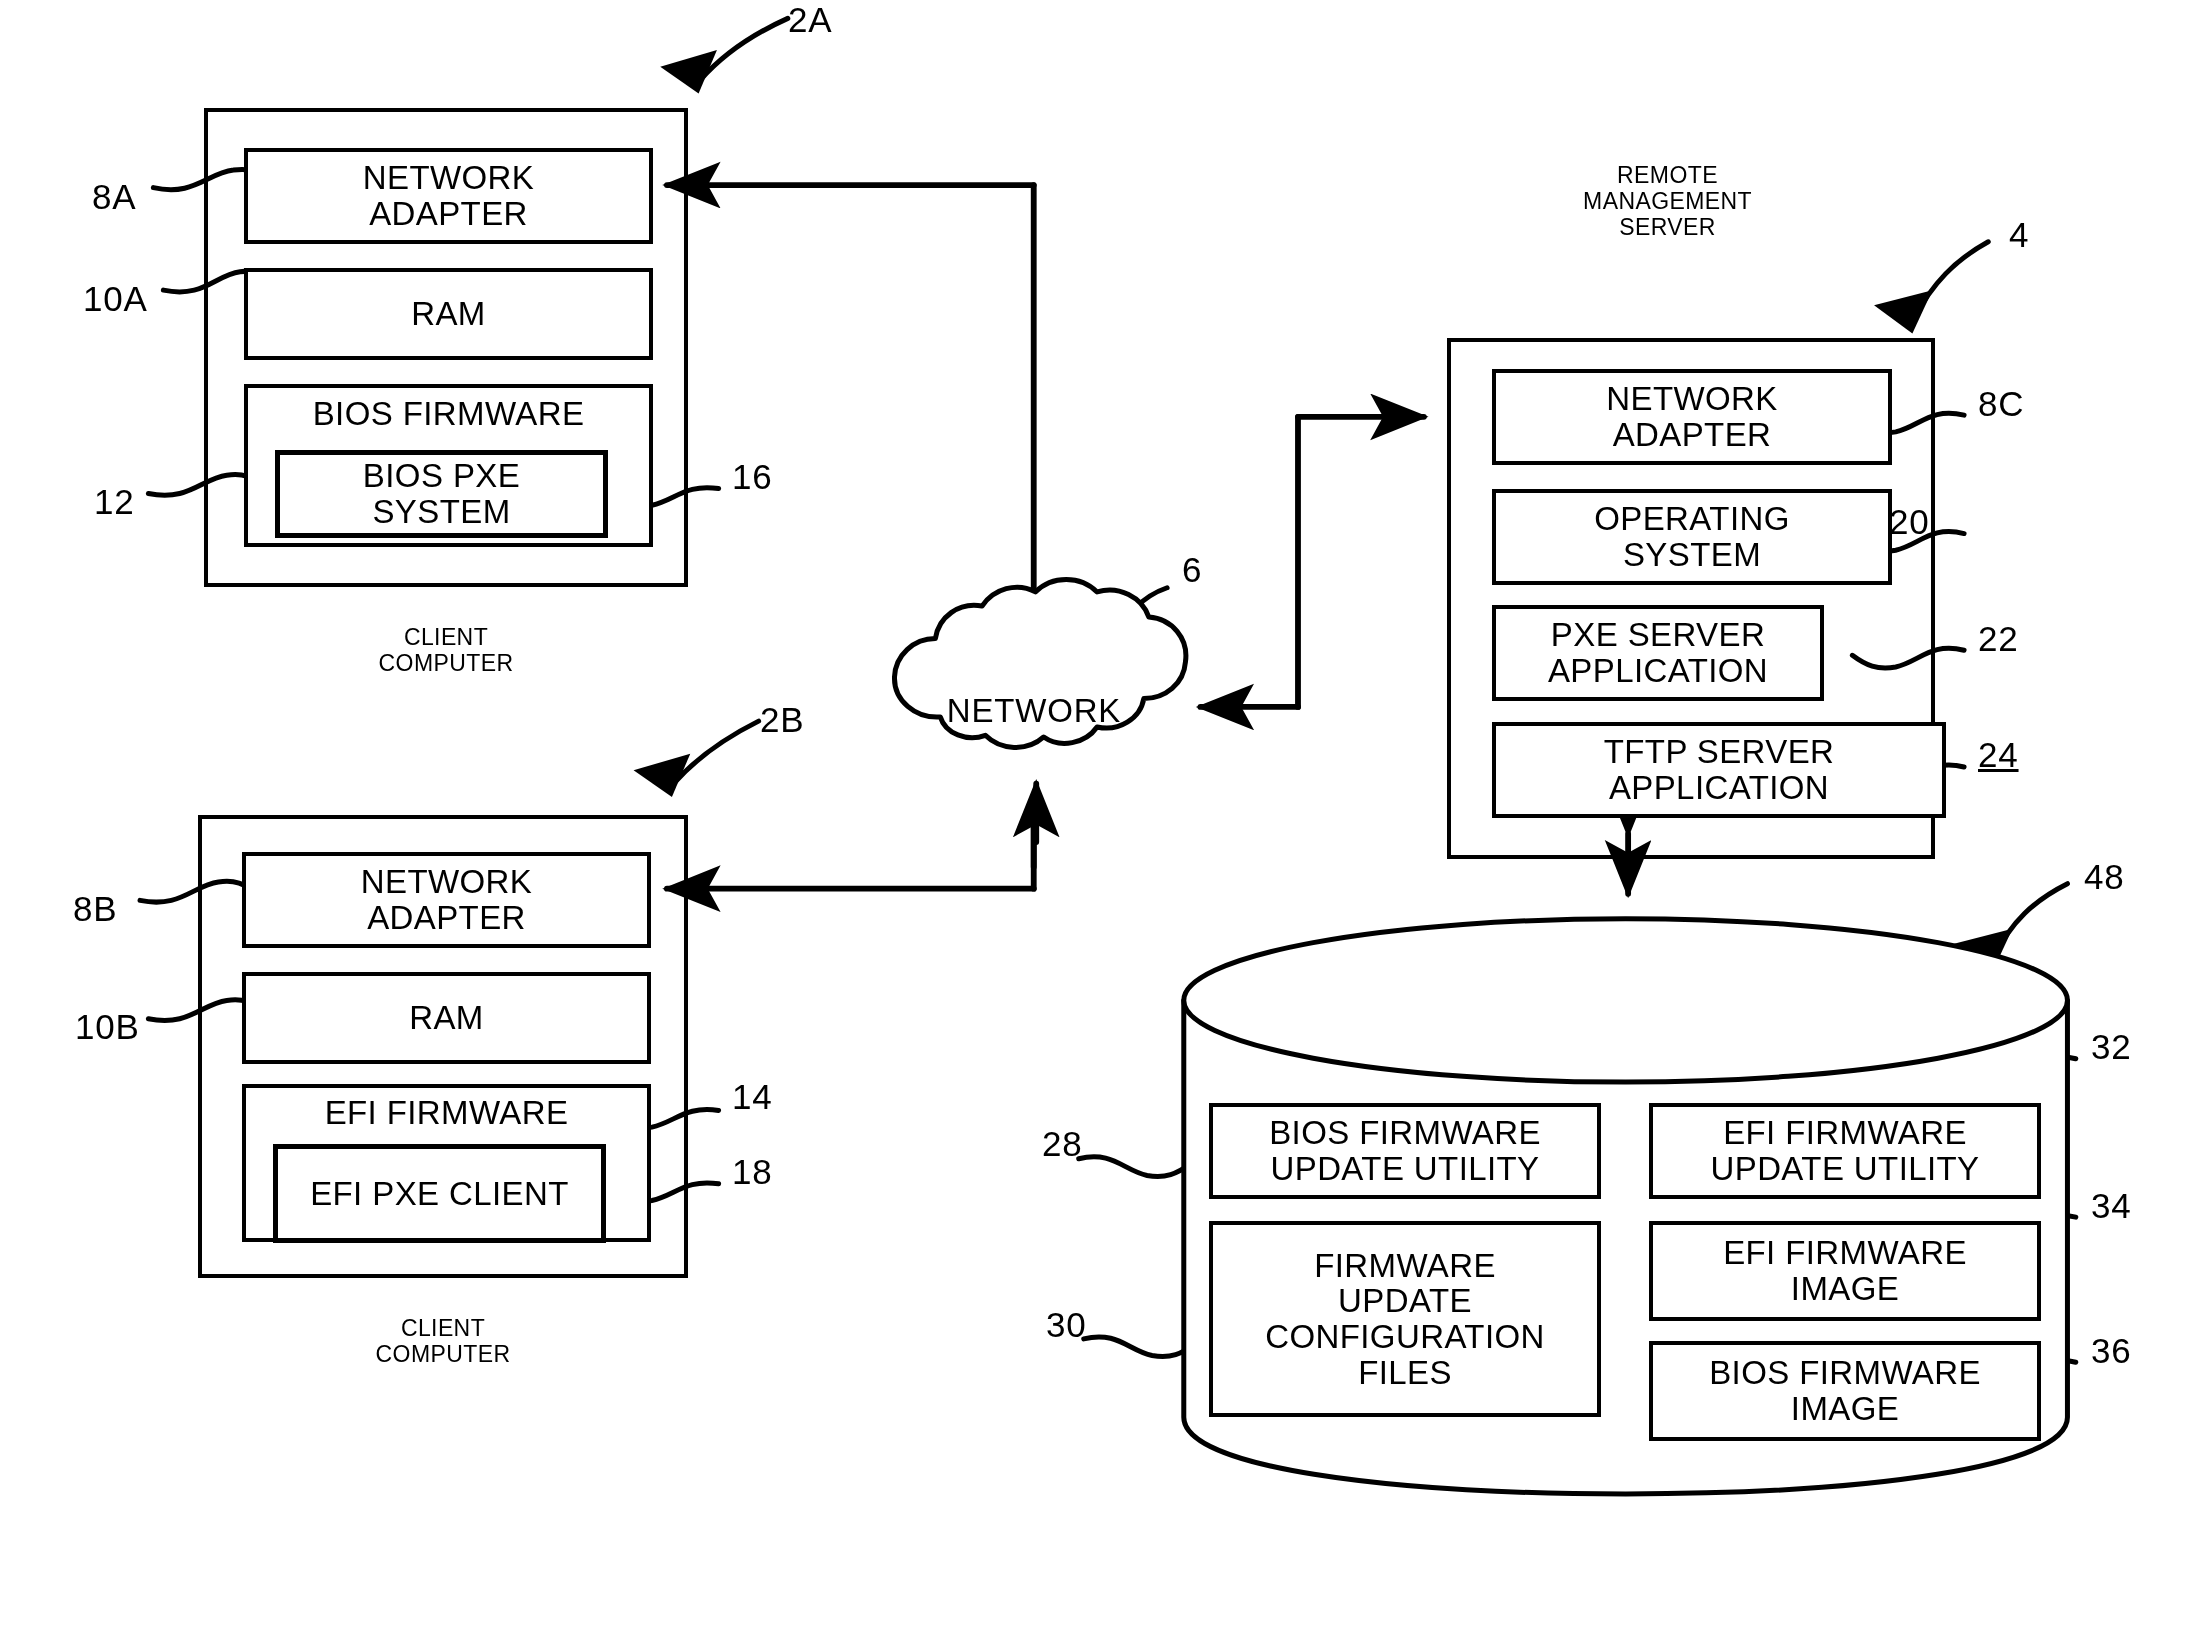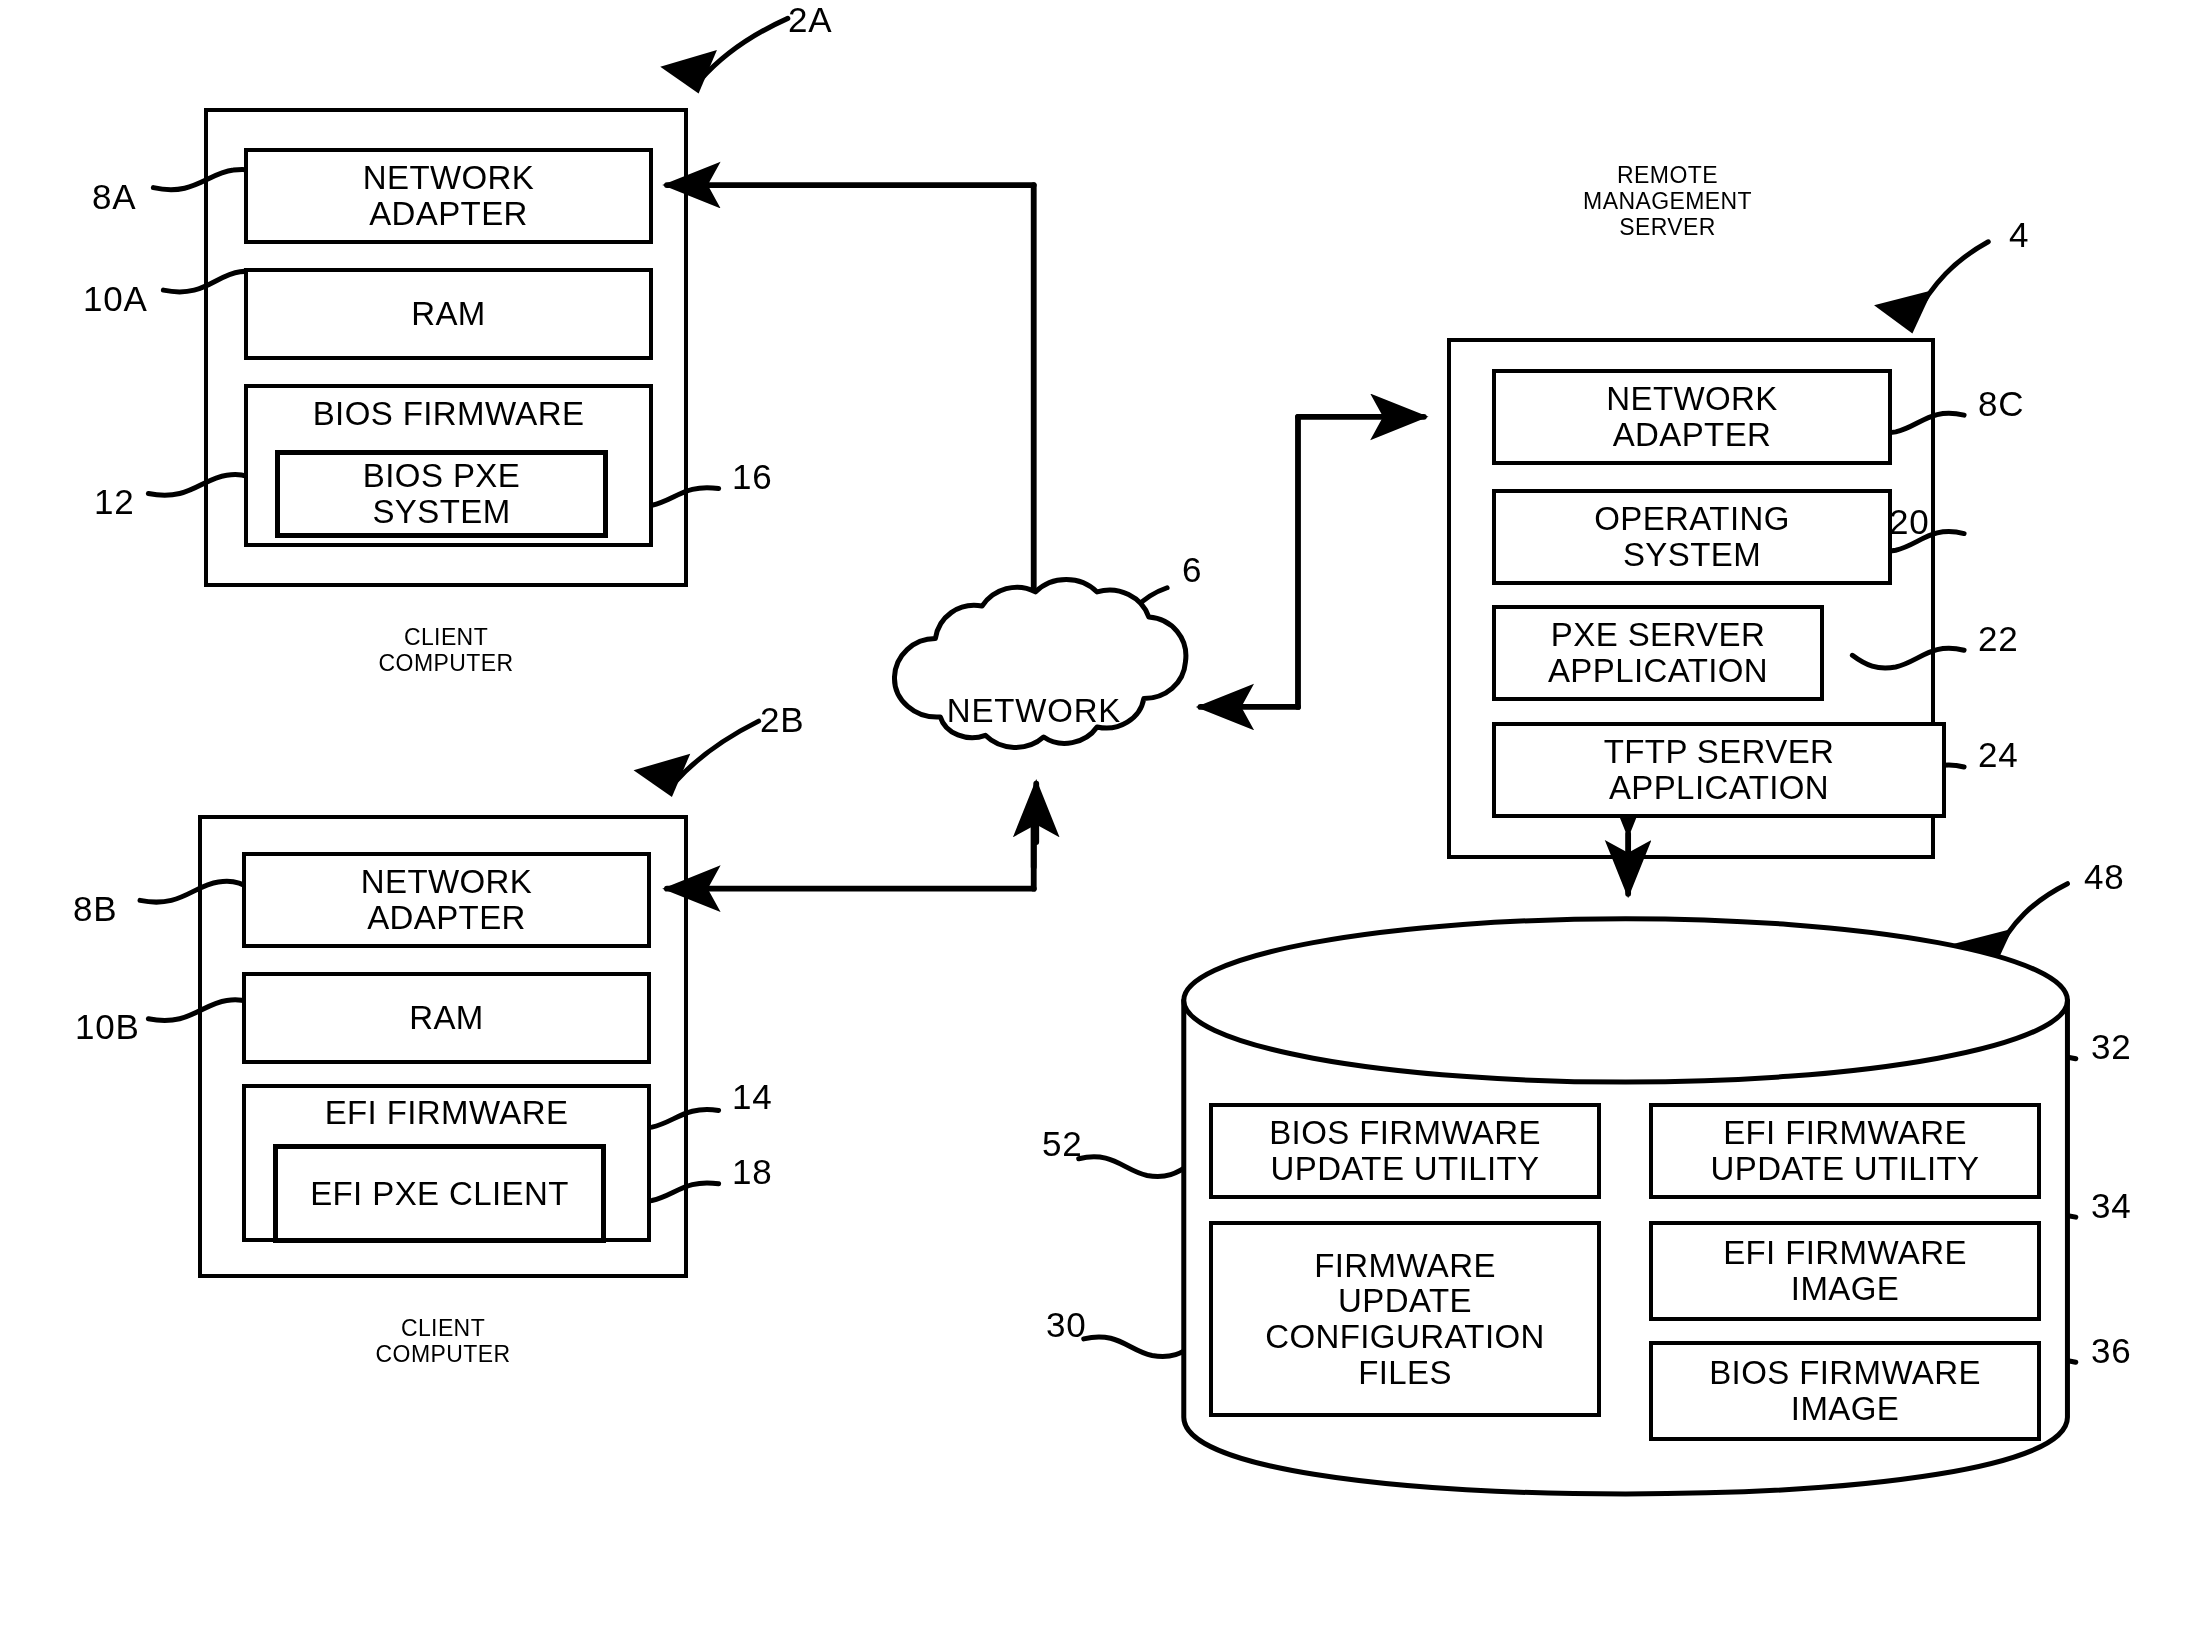--- a/index.html
+++ b/index.html
@@ -273,21 +273,21 @@
 
   <div class="box" style="left:1492px; top:722px; width:454px; height:96px;">
     <span class="lbl">TFTP SERVER
 APPLICATION</span>
   </div>
 
   <div class="refnum" style="left:2009px; top:215px;">4</div>
   <div class="refnum" style="left:1978px; top:384px;">8C</div>
   <div class="refnum" style="left:1889px; top:502px;">20</div>
   <div class="refnum" style="left:1978px; top:619px;">22</div>
-  <div class="refnum" style="left:1978px; top:735px;">24</div>
+  <div class="refnum" style="left:1978px; top:735px;text-decoration:underline;">24</div>
 
   <div class="box" style="left:1209px; top:1103px; width:392px; height:96px;">
     <span class="lbl">BIOS FIRMWARE
 UPDATE UTILITY</span>
   </div>
 
   <div class="box" style="left:1209px; top:1221px; width:392px; height:196px;">
     <span class="lbl">FIRMWARE
 UPDATE
 CONFIGURATION
@@ -303,20 +303,20 @@
     <span class="lbl">EFI FIRMWARE
 IMAGE</span>
   </div>
 
   <div class="box" style="left:1649px; top:1341px; width:392px; height:100px;">
     <span class="lbl">BIOS FIRMWARE
 IMAGE</span>
   </div>
 
   <div class="refnum" style="left:2084px; top:857px;">48</div>
-  <div class="refnum" style="left:1042px; top:1124px;">52</div>
+  <div class="refnum" style="left:1042px; top:1124px;">28</div>
   <div class="refnum" style="left:1046px; top:1305px;">30</div>
   <div class="refnum" style="left:2091px; top:1027px;">32</div>
   <div class="refnum" style="left:2091px; top:1186px;">34</div>
   <div class="refnum" style="left:2091px; top:1331px;">36</div>
 
 </div>
 
 
 </body></html>

